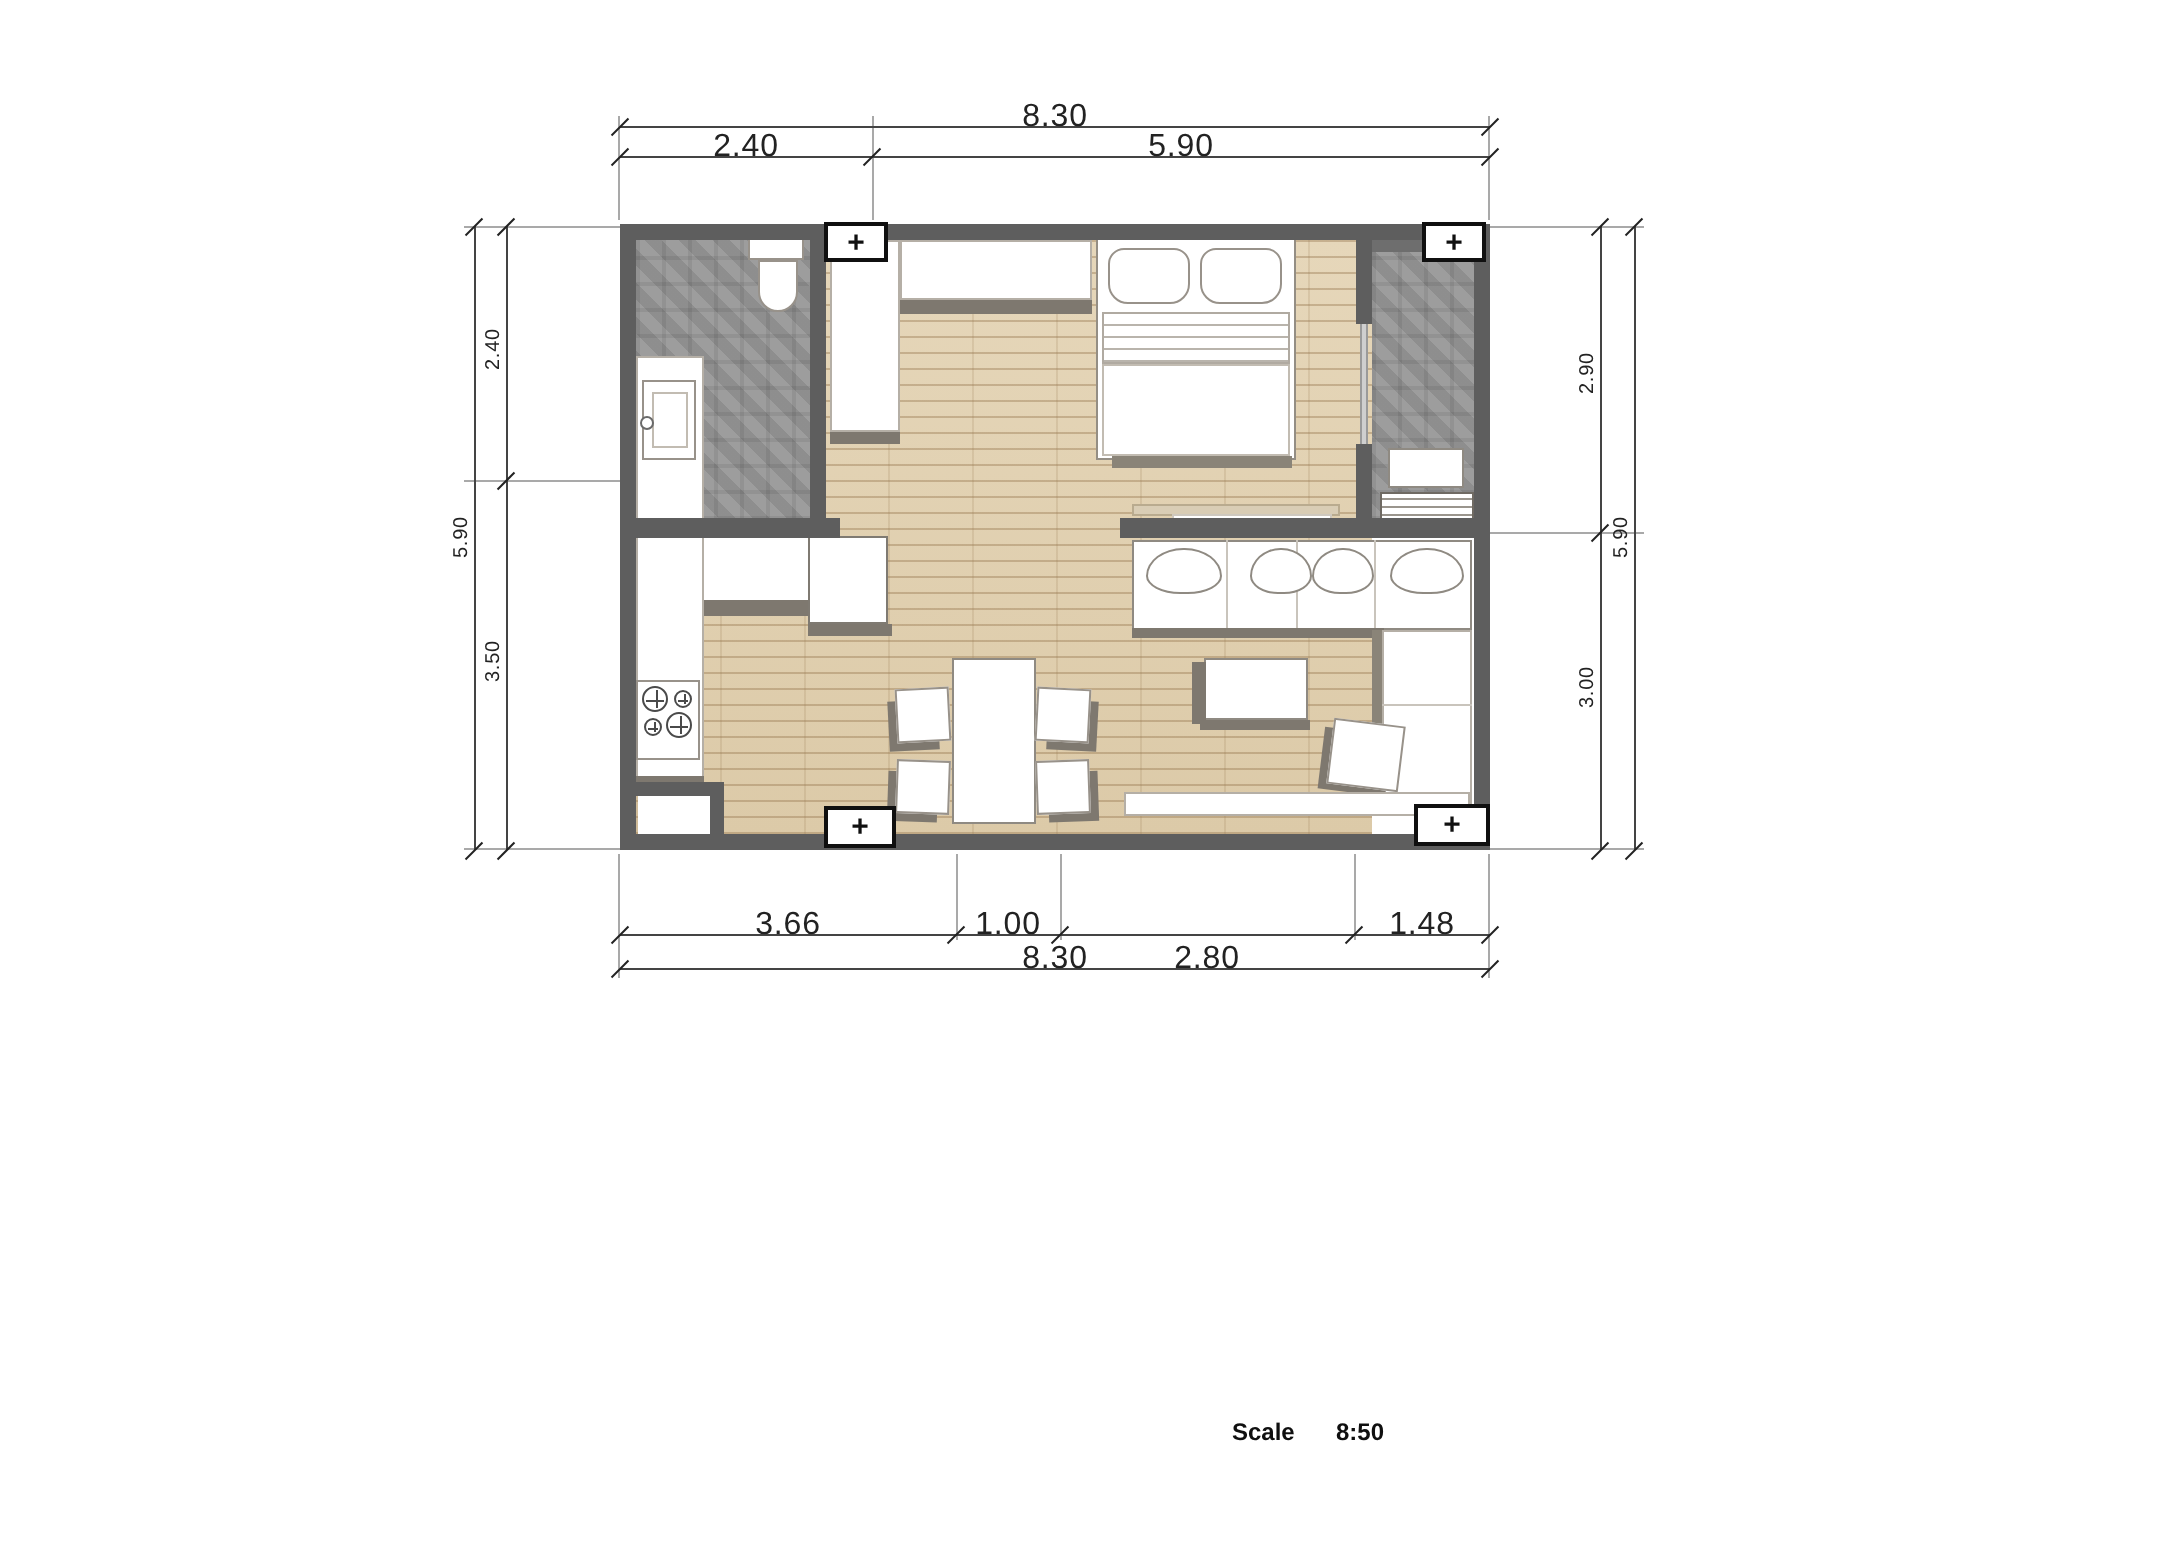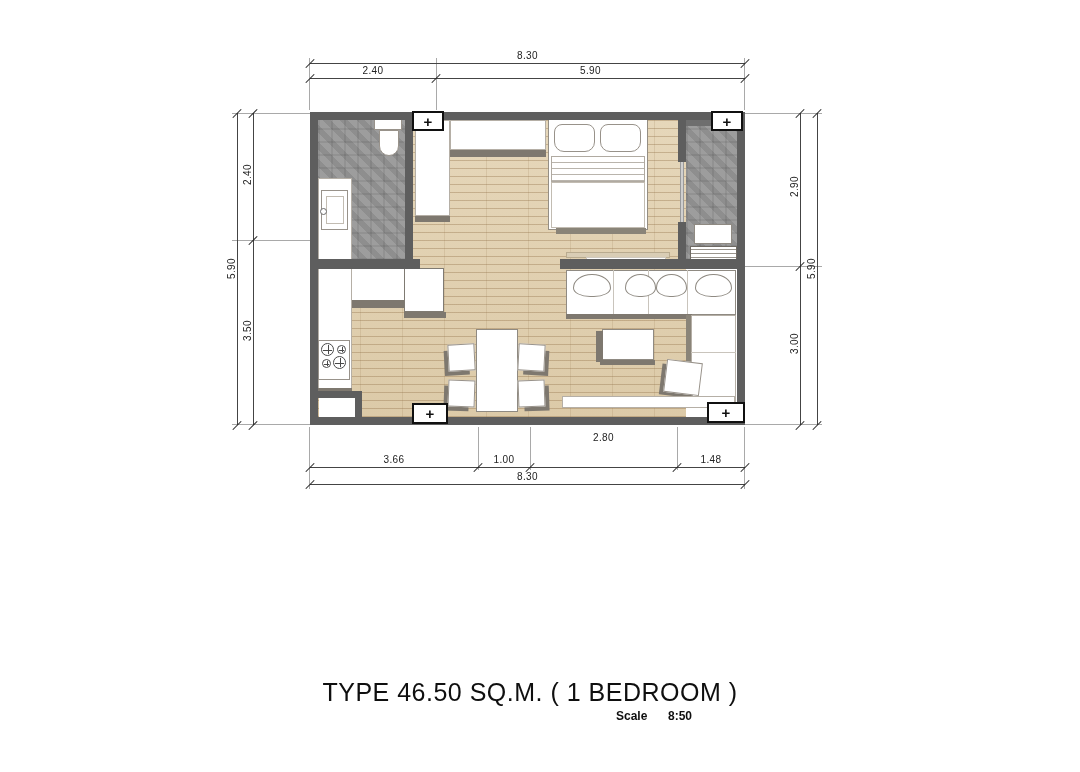--- a/index.html
+++ b/index.html
@@ -15,21 +15,21 @@
       repeating-linear-gradient(90deg, rgba(0,0,0,.07) 0 2px, transparent 2px 13px),
       repeating-linear-gradient(0deg, rgba(0,0,0,.07) 0 2px, transparent 2px 13px),
       repeating-linear-gradient(45deg, rgba(255,255,255,.06) 0 6px, rgba(0,0,0,.06) 6px 12px),
       #979797;}
   .white{position:absolute;background:#fff;}
   .furn{position:absolute;background:#fff;border:1px solid #98928a;box-sizing:border-box;}
   .shadow{position:absolute;background:#7e786f;}
   .dimline{position:absolute;background:#444;}
   .ext{position:absolute;background:#a9a9a9;}
   .tick{position:absolute;width:12px;height:1px;background:#222;transform:rotate(-45deg);}
-  .dlab{position:absolute;font-size:10px;color:#222;letter-spacing:.4px;text-align:center;}
+  .dlab{position:absolute;font-size:16px;color:#222;letter-spacing:.4px;text-align:center;}
   .vlab{position:absolute;font-size:10px;color:#222;letter-spacing:.4px;width:40px;text-align:center;transform:rotate(-90deg);}
   .colmark{position:absolute;background:#fff;border:2px solid #101010;box-sizing:border-box;
            display:flex;align-items:center;justify-content:center;font-size:15px;font-weight:bold;color:#101010;line-height:1;}
   .burner{position:absolute;border:1px solid #4a4a4a;border-radius:50%;background:#fff;box-sizing:border-box;}
   .burner::before{content:"";position:absolute;left:50%;top:10%;bottom:10%;width:1px;background:#4a4a4a;}
   .burner::after{content:"";position:absolute;top:50%;left:10%;right:10%;height:1px;background:#4a4a4a;}
   .cushion{position:absolute;background:#fff;border:1px solid #8f8a82;box-sizing:border-box;
            border-radius:50% 50% 46% 46% / 62% 62% 40% 40%;}
   .seam{position:absolute;background:#c9c4bc;}
   #title-text{position:absolute;left:270px;top:678px;width:520px;text-align:center;
@@ -181,27 +181,26 @@
   <div class="tick" style="left:794px;top:266px;"></div>
   <div class="tick" style="left:794px;top:425px;"></div>
   <div class="tick" style="left:811px;top:113px;"></div>
   <div class="tick" style="left:811px;top:425px;"></div>
 
   <div class="dlab" style="left:310px;top:50px;width:435px;">8.30</div>
   <div class="dlab" style="left:310px;top:65px;width:126px;">2.40</div>
   <div class="dlab" style="left:436px;top:65px;width:309px;">5.90</div>
   <div class="dlab" style="left:310px;top:454px;width:168px;">3.66</div>
   <div class="dlab" style="left:478px;top:454px;width:52px;">1.00</div>
-  <div class="dlab" style="left:530px;top:432px;width:147px;text-align:center;">2.80</div>
+  <div class="dlab" style="left:530px;top:471px;width:147px;text-align:center;">2.80</div>
   <div class="dlab" style="left:677px;top:454px;width:68px;">1.48</div>
   <div class="dlab" style="left:310px;top:471px;width:435px;">8.30</div>
   <div class="vlab" style="left:211px;top:263px;">5.90</div>
   <div class="vlab" style="left:227px;top:169px;">2.40</div>
   <div class="vlab" style="left:227px;top:325px;">3.50</div>
   <div class="vlab" style="left:774px;top:181px;">2.90</div>
   <div class="vlab" style="left:774px;top:338px;">3.00</div>
   <div class="vlab" style="left:791px;top:263px;">5.90</div>
 
-  <div id="title-text">TYPE 46.50 SQ.M. ( 1 BEDROOM )</div>
   <div id="scale-label">Scale</div>
   <div id="scale-value">8:50</div>
 
 </div>
 
 </body></html>

